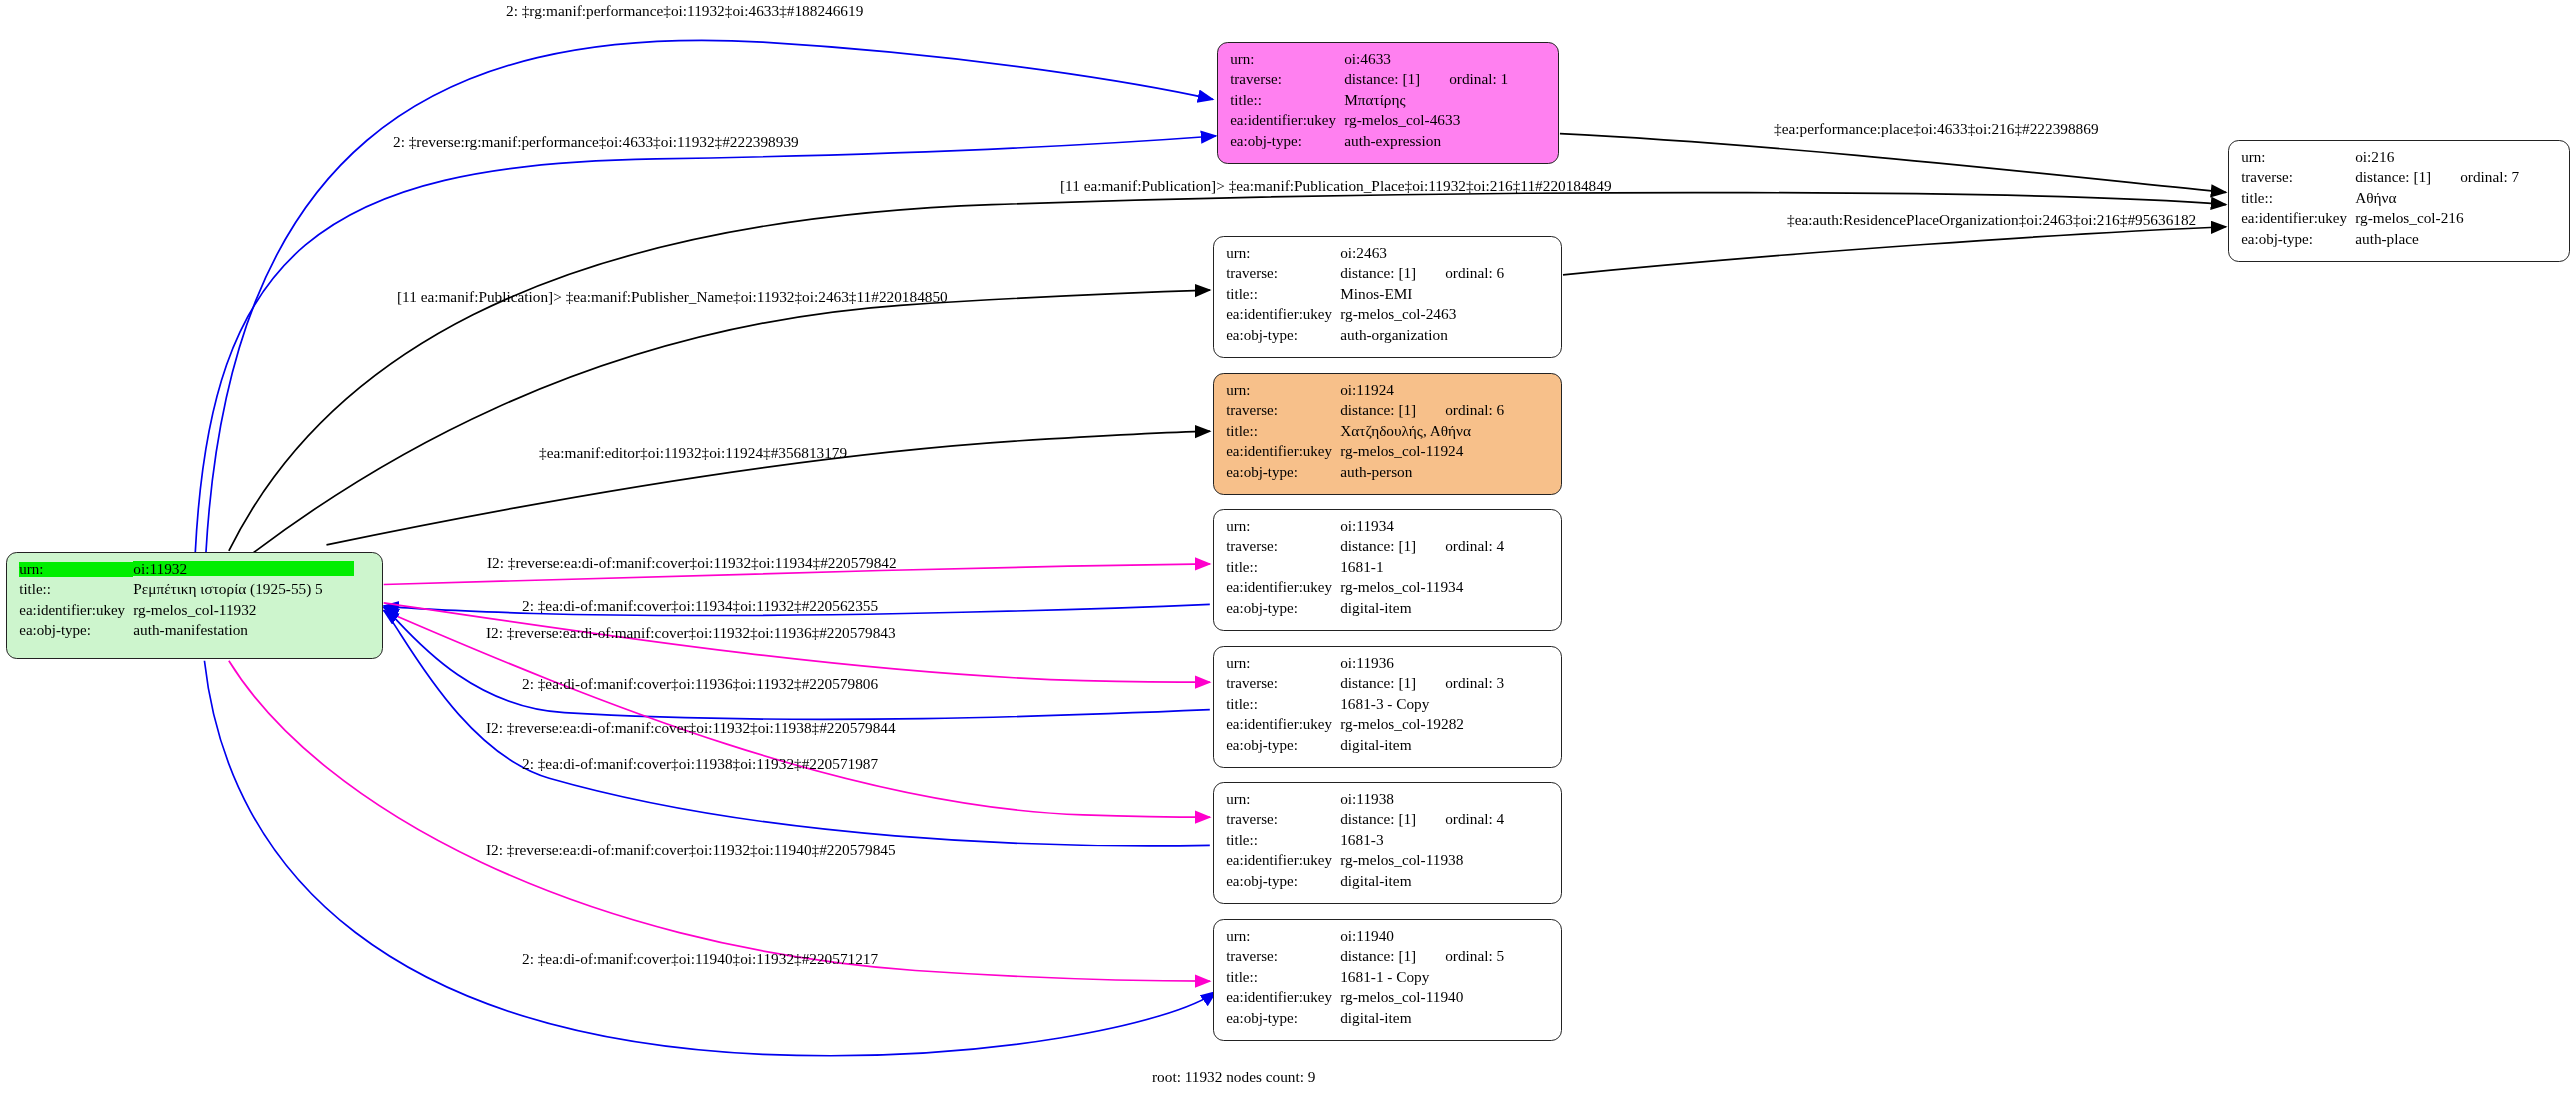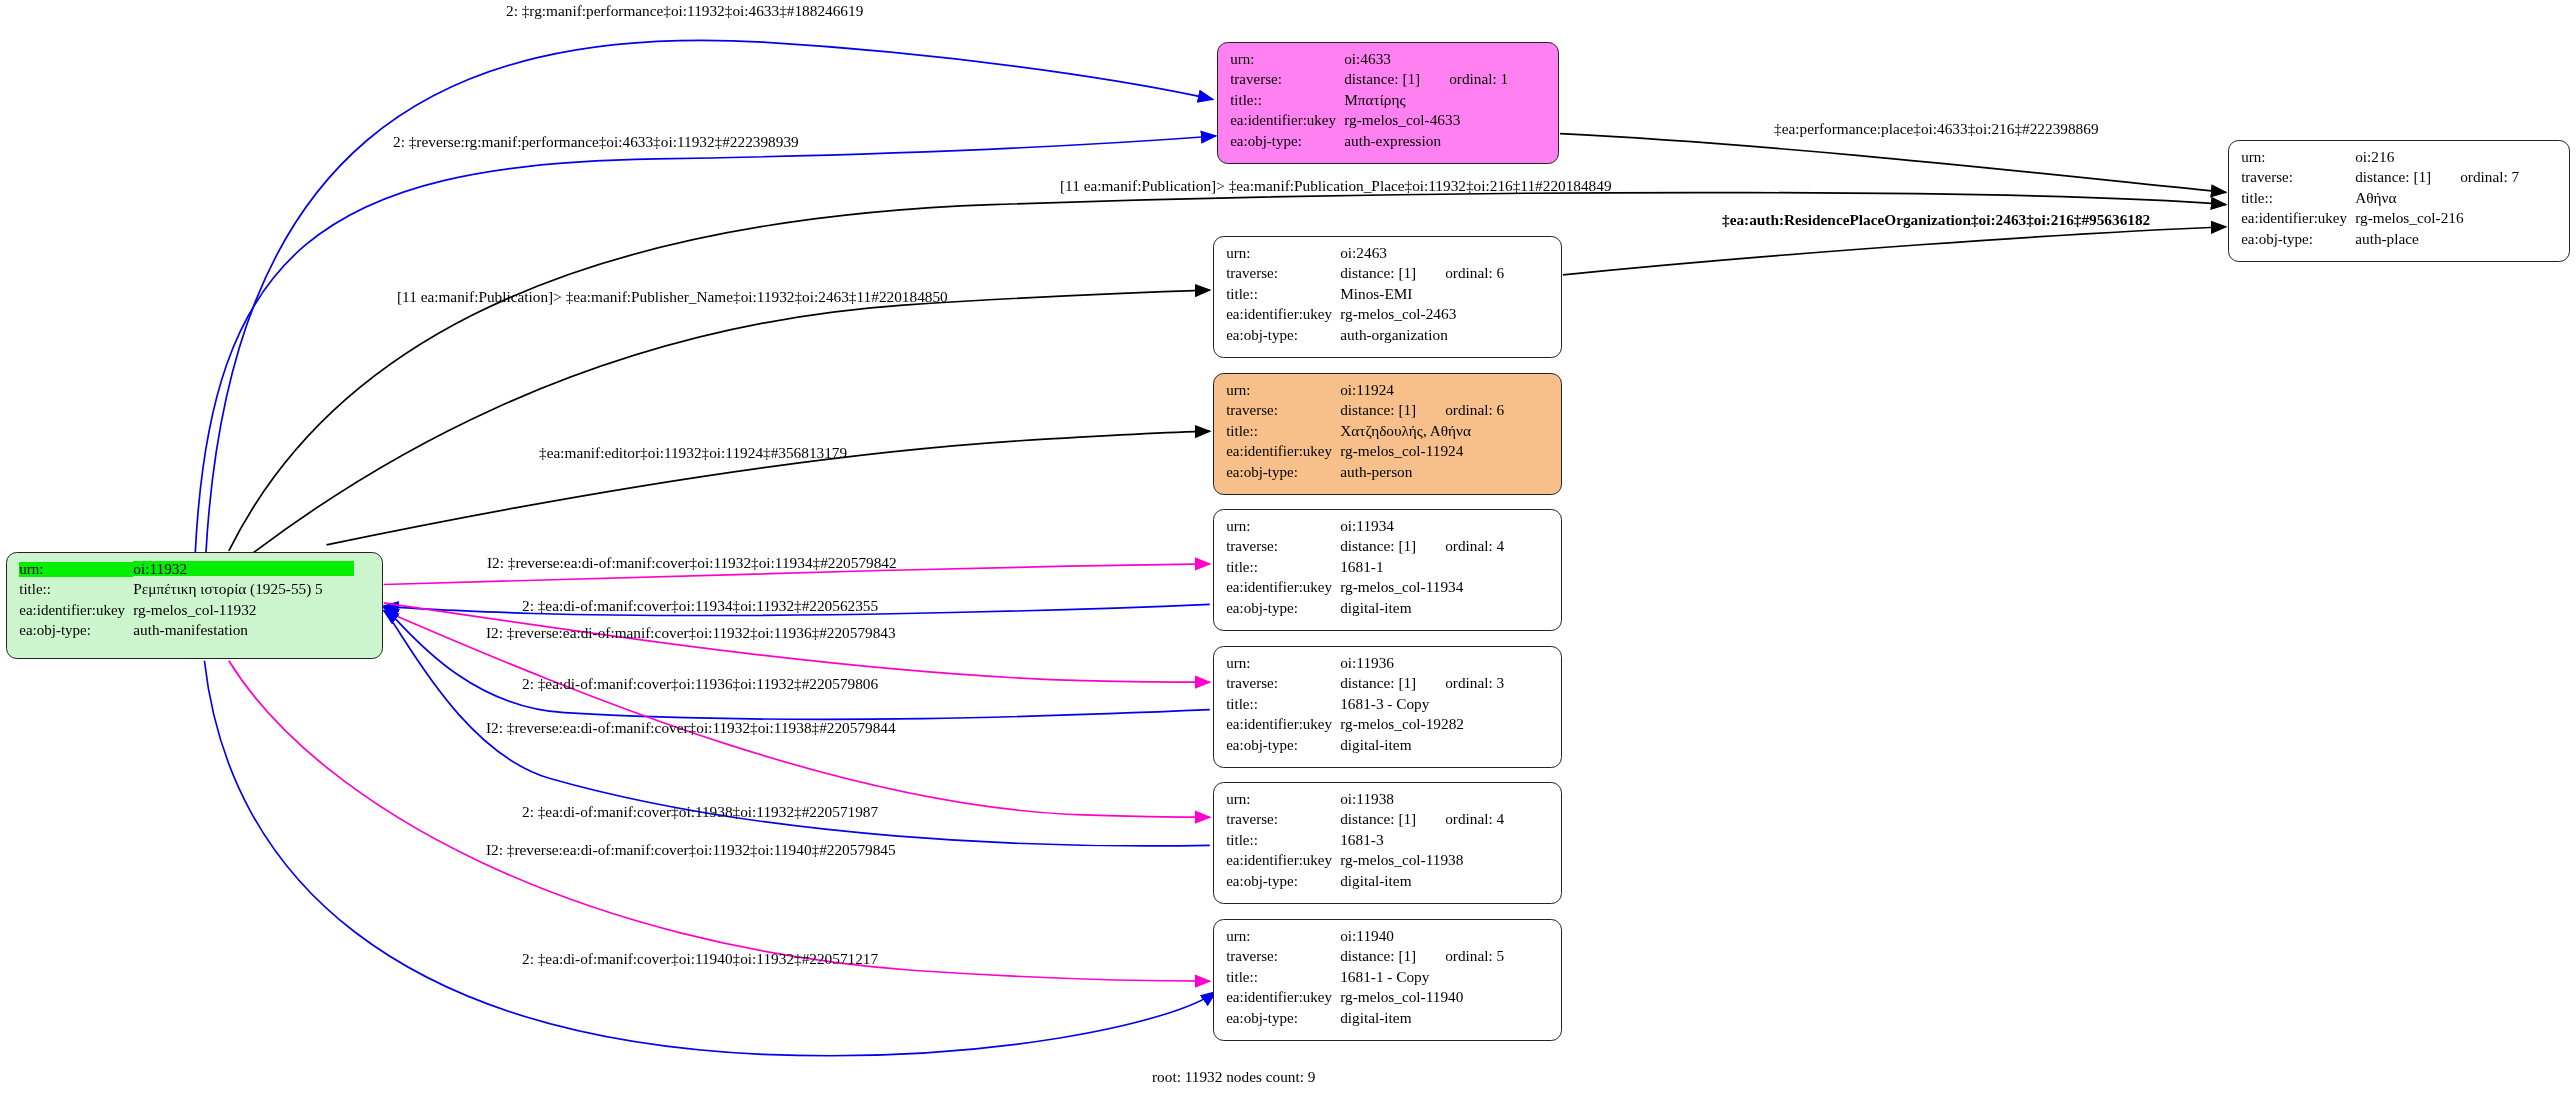--- a/index.html
+++ b/index.html
@@ -259,28 +259,28 @@
           <span class="k" style="width: 114px;">ea:obj-type:</span>
           <span class="v">digital-item</span>
         </div>
       </div>
     </div>
   <div id="labels-layer">
       <div class="elabel" style="left: 506px; top: 2.3px;">2: ‡rg:manif:performance‡oi:11932‡oi:4633‡#188246619</div>
       <div class="elabel" style="left: 393px; top: 133px;">2: ‡reverse:rg:manif:performance‡oi:4633‡oi:11932‡#222398939</div>
       <div class="elabel" style="left: 1060px; top: 177px;">[11 ea:manif:Publication]&gt; ‡ea:manif:Publication_Place‡oi:11932‡oi:216‡11#220184849</div>
       <div class="elabel" style="left: 1774px; top: 120px;">‡ea:performance:place‡oi:4633‡oi:216‡#222398869</div>
-      <div class="elabel" style="left: 1722px; top: 211px; font-weight: bold;">‡ea:auth:ResidencePlaceOrganization‡oi:2463‡oi:216‡#95636182</div>
+      <div class="elabel" style="left: 1787px; top: 211px;">‡ea:auth:ResidencePlaceOrganization‡oi:2463‡oi:216‡#95636182</div>
       <div class="elabel" style="left: 397px; top: 288px;">[11 ea:manif:Publication]&gt; ‡ea:manif:Publisher_Name‡oi:11932‡oi:2463‡11#220184850</div>
       <div class="elabel" style="left: 539px; top: 444px;">‡ea:manif:editor‡oi:11932‡oi:11924‡#356813179</div>
       <div class="elabel" style="left: 487px; top: 554px;">I2: ‡reverse:ea:di-of:manif:cover‡oi:11932‡oi:11934‡#220579842</div>
       <div class="elabel" style="left: 522px; top: 597px;">2: ‡ea:di-of:manif:cover‡oi:11934‡oi:11932‡#220562355</div>
       <div class="elabel" style="left: 486px; top: 624px;">I2: ‡reverse:ea:di-of:manif:cover‡oi:11932‡oi:11936‡#220579843</div>
       <div class="elabel" style="left: 522px; top: 675px;">2: ‡ea:di-of:manif:cover‡oi:11936‡oi:11932‡#220579806</div>
       <div class="elabel" style="left: 486px; top: 719px;">I2: ‡reverse:ea:di-of:manif:cover‡oi:11932‡oi:11938‡#220579844</div>
-      <div class="elabel" style="left: 522px; top: 803px;">2: ‡ea:di-of:manif:cover‡oi:11938‡oi:11932‡#220571987</div>
+      <div class="elabel" style="left: 522px; top: 755px;">2: ‡ea:di-of:manif:cover‡oi:11938‡oi:11932‡#220571987</div>
       <div class="elabel" style="left: 486px; top: 841px;">I2: ‡reverse:ea:di-of:manif:cover‡oi:11932‡oi:11940‡#220579845</div>
       <div class="elabel" style="left: 522px; top: 950px;">2: ‡ea:di-of:manif:cover‡oi:11940‡oi:11932‡#220571217</div>
     </div>
 
   <div class="footer" style="left:1152px;top:1068px;">root: 11932 nodes count: 9</div>
 </div>
 
 
 </body></html>

